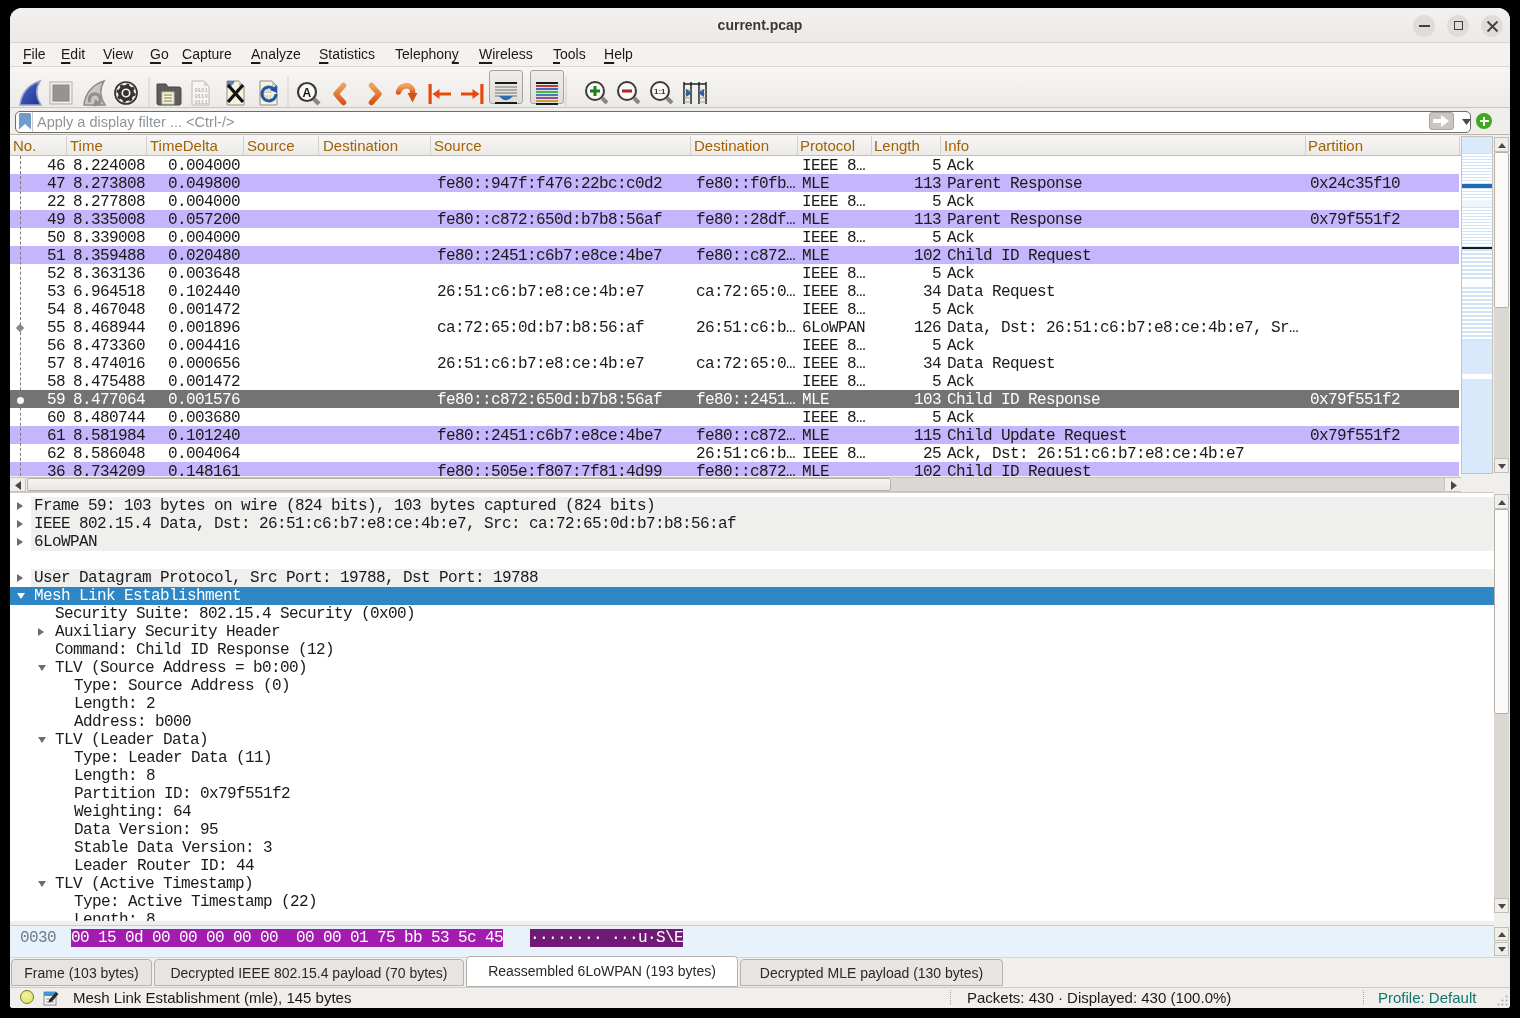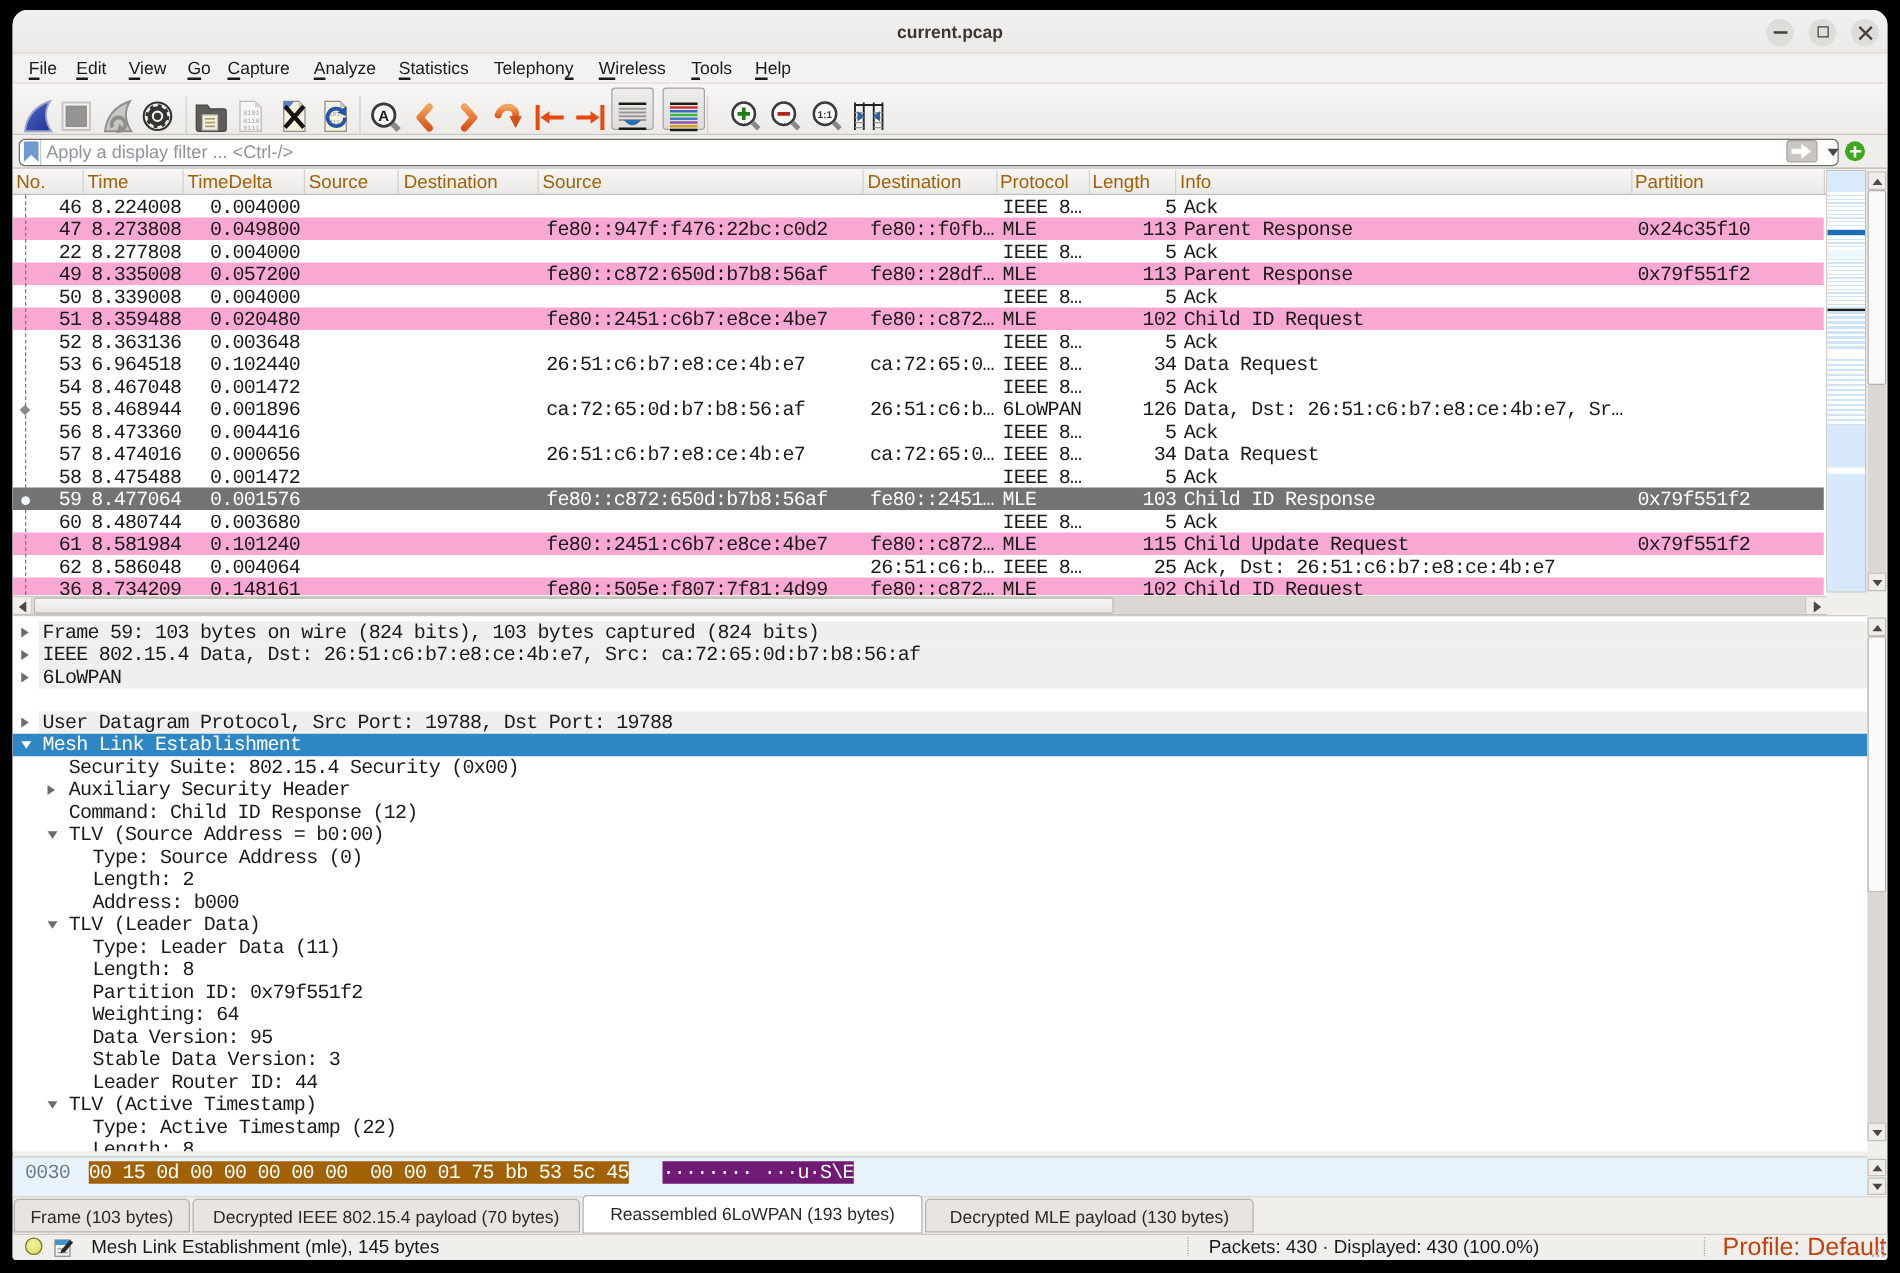--- a/index.html
+++ b/index.html
@@ -1,21 +1,21 @@
 <!DOCTYPE html>
 <html><head><meta charset="utf-8"><style>
 html,body{margin:0;padding:0;background:#000;width:1520px;height:1018px;overflow:hidden}
 *{box-sizing:border-box}
 #win{position:absolute;left:10px;top:8px;width:1500px;height:1000px;background:#f1efec;
  border-radius:12px 12px 3px 3px;overflow:hidden;font-family:"Liberation Sans",sans-serif;color:#1a1a1a}
 .a{position:absolute}
 .mono{font-family:"Liberation Mono",monospace;font-size:16px;letter-spacing:-0.6px;line-height:18px;white-space:pre}
 .r{position:absolute;left:0;width:1449px;height:18px}
 .r i,.d i,.hx i{position:absolute;font-style:normal;top:0;line-height:18px}
-.blu{background:#f9a8d4}
+.blu{background:#c4b5fd}
 .sel{background:#737373;color:#fff}
 .r i{line-height:20px}
 .c1{left:37px}.c2{left:63px}.c3{left:158px}.c4{left:427px}.c5{left:686px}.c6{left:792px}
 .l5{left:922px}.l3{left:904px}.l2{left:913px}.ci{left:937px}.cp{left:1300px}
 .d{position:absolute;left:0;width:1484px;height:18px}
 .tR{width:0;height:0;border-left:6px solid #6e6b68;border-top:4px solid transparent;border-bottom:4px solid transparent;position:absolute;top:5px}
 .tD{width:0;height:0;border-top:6px solid #6e6b68;border-left:4px solid transparent;border-right:4px solid transparent;position:absolute;top:6px}
 .hdr{font-size:15px;line-height:21px;color:#a16207}
 .sbbtn{position:absolute;left:1484px;width:15px;background:#f0eeeb;border:1px solid #c2bfbb}
 .arrU{width:0;height:0;border-bottom:5px solid #4a4745;border-left:4px solid transparent;border-right:4px solid transparent;position:absolute;left:3px;top:5px}
@@ -378,21 +378,21 @@
     </div>
 <div class="a" style="left:1484px;top:501px;width:15px;height:205px;background:#fbfaf9;border:1px solid #b3b0ac;border-radius:2px"></div>
 <div class="a" style="left:1484px;top:706px;width:15px;height:188px;background:#dbd8d4"></div>
 <div class="sbbtn" style="top:890px;height:15px">
       <div class="arrD"></div>
     </div>
 
 <div class="a mono" style="left:0;top:917px;width:1484px;height:33px;background:#e7f2fb;border-top:1px solid #cfccc8">
  <div class="hx a" style="left:0;top:3px;width:1484px;height:18px">
   <i style="left:10px;color:#6e7d8a">0030</i>
-  <i style="left:61px;background:#a16207;color:#fff">00 15 0d 00 00 00 00 00&nbsp;&nbsp;00 00 01 75 bb 53 5c 45</i>
+  <i style="left:61px;background:#a21caf;color:#fff">00 15 0d 00 00 00 00 00&nbsp;&nbsp;00 00 01 75 bb 53 5c 45</i>
   <i style="left:520px;background:#701a75;color:#fff">········ ···u·S\E</i>
  </div>
 </div>
 <div class="sbbtn" style="top:919px;height:14px">
       <div class="arrU" style="top:4px"></div>
     </div>
 <div class="sbbtn" style="top:934px;height:14px">
       <div class="arrD" style="top:4px"></div>
     </div>
 
@@ -408,21 +408,21 @@
  <rect x="1" y="3" width="12" height="13" fill="#f6f5f2" stroke="#8f8d89"></rect>
  <rect x="1" y="3" width="12" height="4" fill="#3c96d2"></rect>
  <line x1="3" y1="10" x2="11" y2="10" stroke="#999"></line>
       <line x1="3" y1="13" x2="11" y2="13" stroke="#999"></line>
  <path d="M6 11 L13 3 L15.5 5 L9 12.5 L5.5 13.5 Z" fill="#2b2a28"></path>
 </svg>
 <div class="a" style="left:63px;top:980px;font-size:15px;line-height:20px;color:#1c1b1a">Mesh Link Establishment (mle), 145 bytes</div>
 <div class="a" style="left:940px;top:982px;width:1px;height:15px;border-left:1px dotted #a8a5a1"></div>
 <div class="a" style="left:957px;top:980px;font-size:15px;line-height:20px;color:#1c1b1a">Packets: 430 · Displayed: 430 (100.0%)</div>
 <div class="a" style="left:1353px;top:982px;width:1px;height:15px;border-left:1px dotted #a8a5a1"></div>
-<div class="a" style="left:1368px;top:980px;font-size:20px;line-height:20px;color:#c2410c">Profile: Default</div>
+<div class="a" style="left:1368px;top:980px;font-size:15px;line-height:20px;color:#0f766e">Profile: Default</div>
 <svg class="a" style="left:1486px;top:986px" width="13" height="13">
  <circle cx="10.5" cy="2.5" r="1.1" fill="#b5b2ae"></circle>
       <circle cx="6.5" cy="6.5" r="1.1" fill="#b5b2ae"></circle>
  <circle cx="10.5" cy="6.5" r="1.1" fill="#b5b2ae"></circle>
       <circle cx="2.5" cy="10.5" r="1.1" fill="#b5b2ae"></circle>
  <circle cx="6.5" cy="10.5" r="1.1" fill="#b5b2ae"></circle>
       <circle cx="10.5" cy="10.5" r="1.1" fill="#b5b2ae"></circle>
 </svg>
 
 </div>

